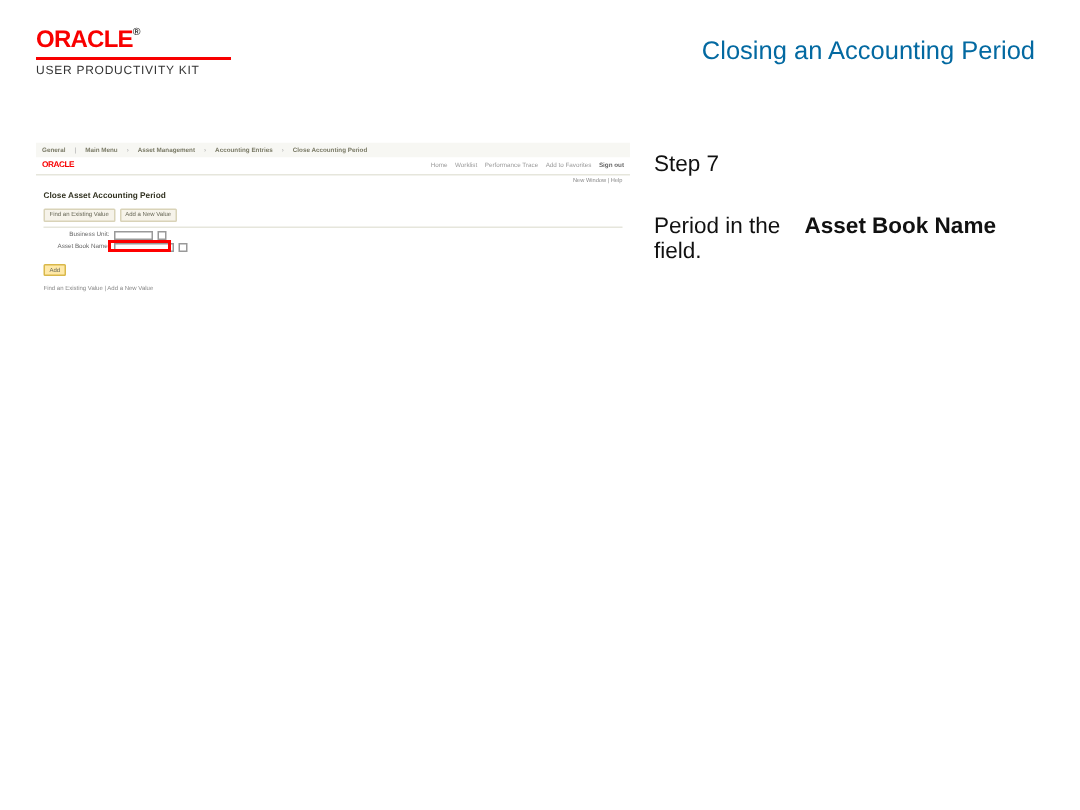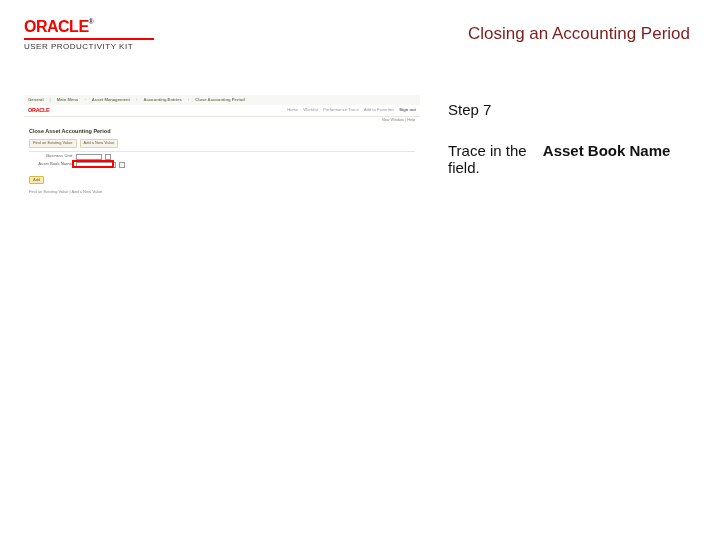--- a/index.html
+++ b/index.html
@@ -42,30 +42,30 @@
       margin: 2px 0 2px 0;
     }
     .brand-sub {
       font-size: 8px;
       letter-spacing: 0.5px;
       color: #333;
       font-weight: 400;
     }
     .title {
       font-size: 17px;
-      color: #7f1d1d;
+      color: #0369a1;
       margin-top: 6px;
       margin-right: 6px;
     }
 
     .content {
       display: flex;
       padding: 0 24px;
       margin-top: 36px;
-      gap: 28px;
+      gap: 16px;
       align-items: flex-start;
     }
 
     
     .thumb {
       width: 396px;
       height: 148px;
       border: 0;
       background: #fff;
       font-size: 4.2px;
@@ -231,17 +231,17 @@
     </div>
     <div class="thumb-row" style="margin-top:6px;">
       <span class="thumb-btn" style="background:#ffe9a8;border-color:#d9b84a;">Add</span>
     </div>
     <div class="thumb-footer">Find an Existing Value | Add a New Value</div>
   </div>
 
   <div class="panel">
     <div class="step-title">Step 7</div>
     <div class="step-text">
-      <span>Trace in the </span><span class="strong">Asset Book Name</span><span> field.</span>
+      <span>Period in the </span><span class="strong">Asset Book Name</span><span> field.</span>
     </div>
   </div>
 
 </div>
 
 </body></html>

